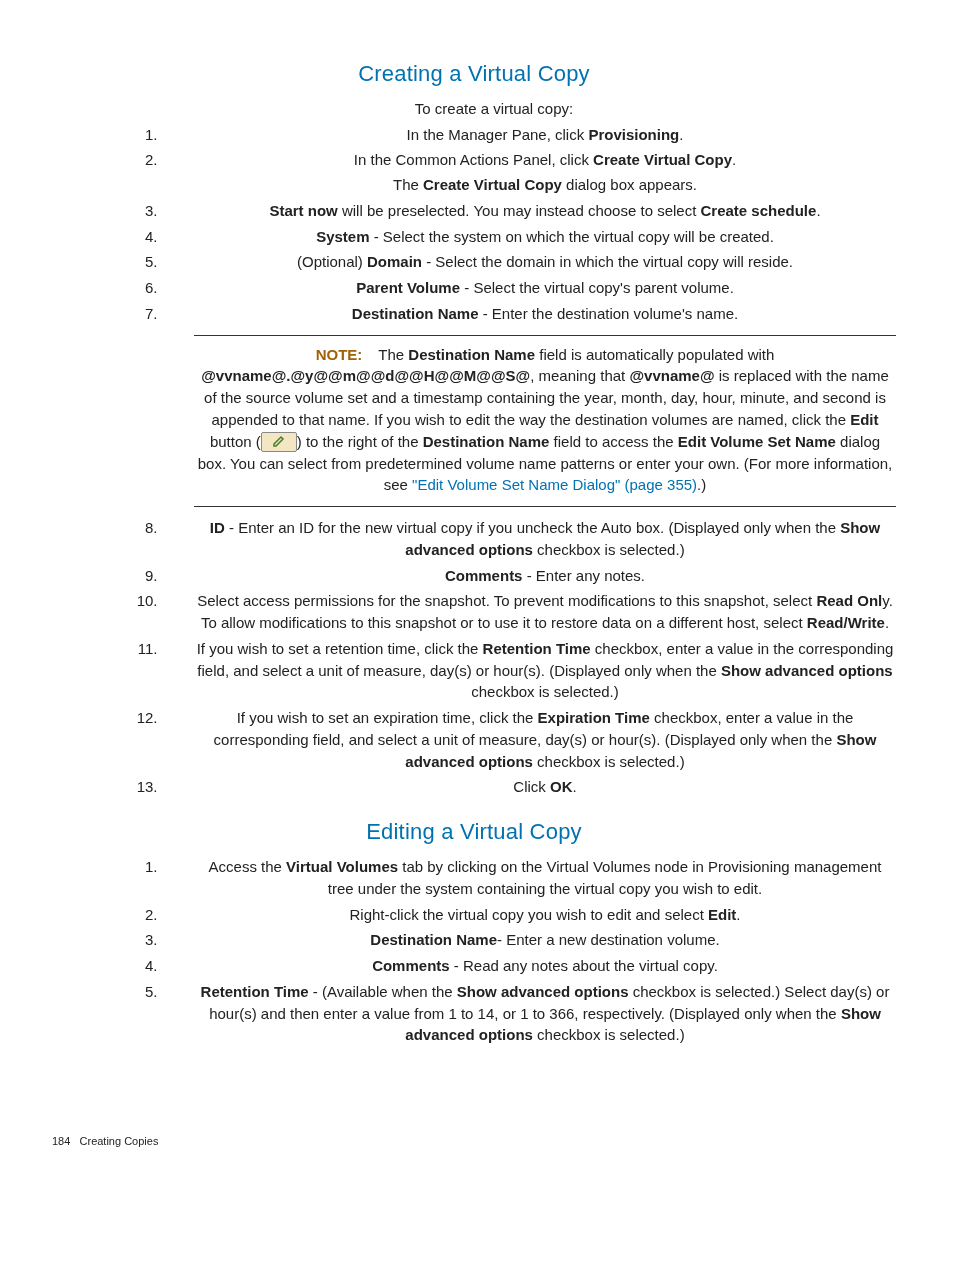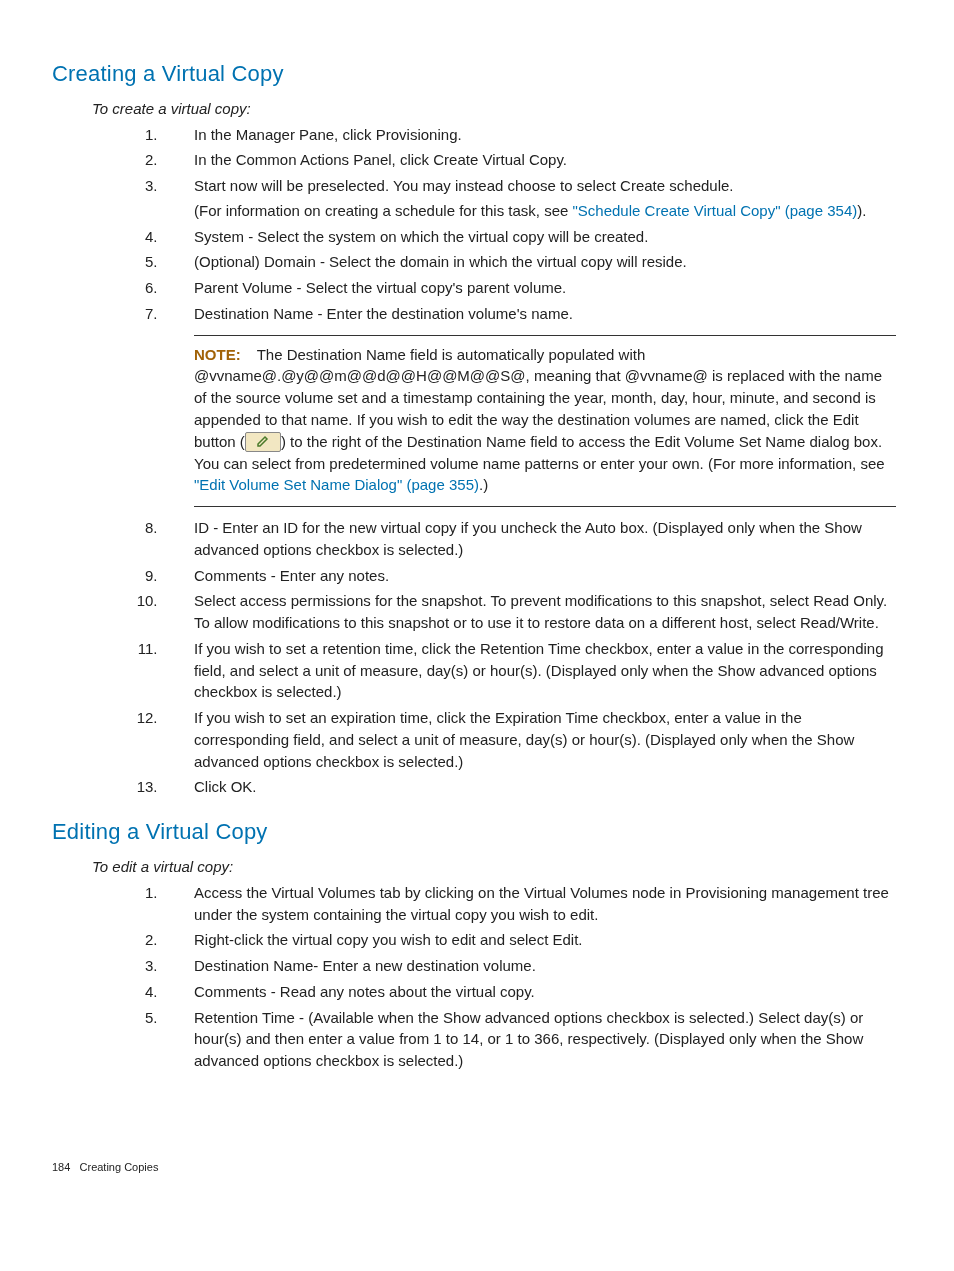--- a/index.html
+++ b/index.html
@@ -16,37 +16,36 @@
   h2 {
     color: #0072b1;
     font-weight: normal;
     font-size: 22px;
     margin: 0 0 8px 0;
     letter-spacing: 0.2px;
   }
   .intro {
     margin-left: 40px;
     margin-bottom: 4px;
-    font-style: italic;
   }
   ol.steps {
     margin: 0 0 0 74px;
     padding-left: 44px;
   }
   ol.steps > li {
     padding-left: 24px;
     margin-bottom: 4px;
   }
   ol.steps > li::marker {
     content: counter(list-item) ".   ";
   }
   .sub {
     margin-top: 3px;
   }
-  .bold { font-weight: normal; }
+  .bold { font-weight: bold; }
   .link { color: #0072b1; }
   .note-box {
     margin: 10px 0 10px 0;
     border-top: 1px solid #333;
     border-bottom: 1px solid #333;
     padding: 8px 0 10px 0;
   }
   .note-label {
     color: #a16207;
     font-weight: bold;
@@ -63,34 +62,34 @@
     position:relative;
     top:-1px;
   }
   .icon-edit svg { display:block; margin:1px auto; }
   .footer {
     position: absolute;
     left: 52px;
     font-size: 11px;
     margin-top: 70px;
   }
-  .section { margin-bottom: 18px; }
+  .section { margin-bottom: 18px; text-align: center; }
 </style>
 </head>
 <body>
 
 <div class="section">
   <h2>Creating a Virtual Copy</h2>
   <div class="intro">To create a virtual copy:</div>
   <ol class="steps">
     <li><span>In the Manager Pane, click </span><span class="bold">Provisioning</span><span>.</span></li>
     <li><span>In the Common Actions Panel, click </span><span class="bold">Create Virtual Copy</span><span>.</span>
+      <div class="sub"><span>The </span><span class="bold">Create Virtual Copy</span><span> dialog box appears.</span></div>
     </li>
     <li><span class="bold">Start now</span><span> will be preselected. You may instead choose to select </span><span class="bold">Create schedule</span><span>.</span>
-      <div class="sub"><span>(For information on creating a schedule for this task, see </span><span class="link">"Schedule Create Virtual Copy" (page 354)</span><span>).</span></div>
     </li>
     <li><span class="bold">System</span><span> - Select the system on which the virtual copy will be created.</span></li>
     <li><span>(Optional) </span><span class="bold">Domain</span><span> - Select the domain in which the virtual copy will reside.</span></li>
     <li><span class="bold">Parent Volume</span><span> - Select the virtual copy's parent volume.</span></li>
     <li><span class="bold">Destination Name</span><span> - Enter the destination volume's name.</span>
       <div class="note-box">
         <span class="note-label">NOTE:</span><span>The </span><span class="bold">Destination Name</span><span> field is automatically populated with </span><span class="bold">@vvname@.@y@@m@@d@@H@@M@@S@</span><span>, meaning that </span><span class="bold">@vvname@</span><span> is replaced with the name of the source volume set and a timestamp containing the year, month, day, hour, minute, and second is appended to that name. If you wish to edit the way the destination volumes are named, click the </span><span class="bold">Edit</span><span> button (</span><span class="icon-edit"><svg width="14" height="14" viewBox="0 0 14 14">
               <path d="M2 10 L9 3 L11 5 L4 12 L2 12 Z" fill="none" stroke="#4a7a2a" stroke-width="1.5"></path>
             </svg></span><span>) to the right of the </span><span class="bold">Destination Name</span><span> field to access the </span><span class="bold">Edit Volume Set Name</span><span> dialog box. You can select from predetermined volume name patterns or enter your own. (For more information, see </span><span class="link">"Edit Volume Set Name Dialog" (page 355)</span><span>.)</span>
       </div>
@@ -99,21 +98,20 @@
     <li><span class="bold">Comments</span><span> - Enter any notes.</span></li>
     <li><span>Select access permissions for the snapshot. To prevent modifications to this snapshot, select </span><span class="bold">Read Onl</span><span>y. To allow modifications to this snapshot or to use it to restore data on a different host, select </span><span class="bold">Read/Write</span><span>.</span></li>
     <li><span>If you wish to set a retention time, click the </span><span class="bold">Retention Time</span><span> checkbox, enter a value in the corresponding field, and select a unit of measure, day(s) or hour(s). (Displayed only when the </span><span class="bold">Show advanced options</span><span> checkbox is selected.)</span></li>
     <li><span>If you wish to set an expiration time, click the </span><span class="bold">Expiration Time</span><span> checkbox, enter a value in the corresponding field, and select a unit of measure, day(s) or hour(s). (Displayed only when the </span><span class="bold">Show advanced options</span><span> checkbox is selected.)</span></li>
     <li><span>Click </span><span class="bold">OK</span><span>.</span></li>
   </ol>
 </div>
 
 <div class="section">
   <h2>Editing a Virtual Copy</h2>
-  <div class="intro">To edit a virtual copy:</div>
   <ol class="steps">
     <li><span>Access the </span><span class="bold">Virtual Volumes</span><span> tab by clicking on the Virtual Volumes node in Provisioning management tree under the system containing the virtual copy you wish to edit.</span></li>
     <li><span>Right-click the virtual copy you wish to edit and select </span><span class="bold">Edit</span><span>.</span>
     </li>
     <li><span class="bold">Destination Name</span><span>- Enter a new destination volume.</span></li>
     <li><span class="bold">Comments</span><span> - Read any notes about the virtual copy.</span></li>
     <li><span class="bold">Retention Time</span><span> - (Available when the </span><span class="bold">Show advanced options</span><span> checkbox is selected.) Select day(s) or hour(s) and then enter a value from 1 to 14, or 1 to 366, respectively. (Displayed only when the </span><span class="bold">Show advanced options</span><span> checkbox is selected.)</span></li>
   </ol>
 </div>
 

